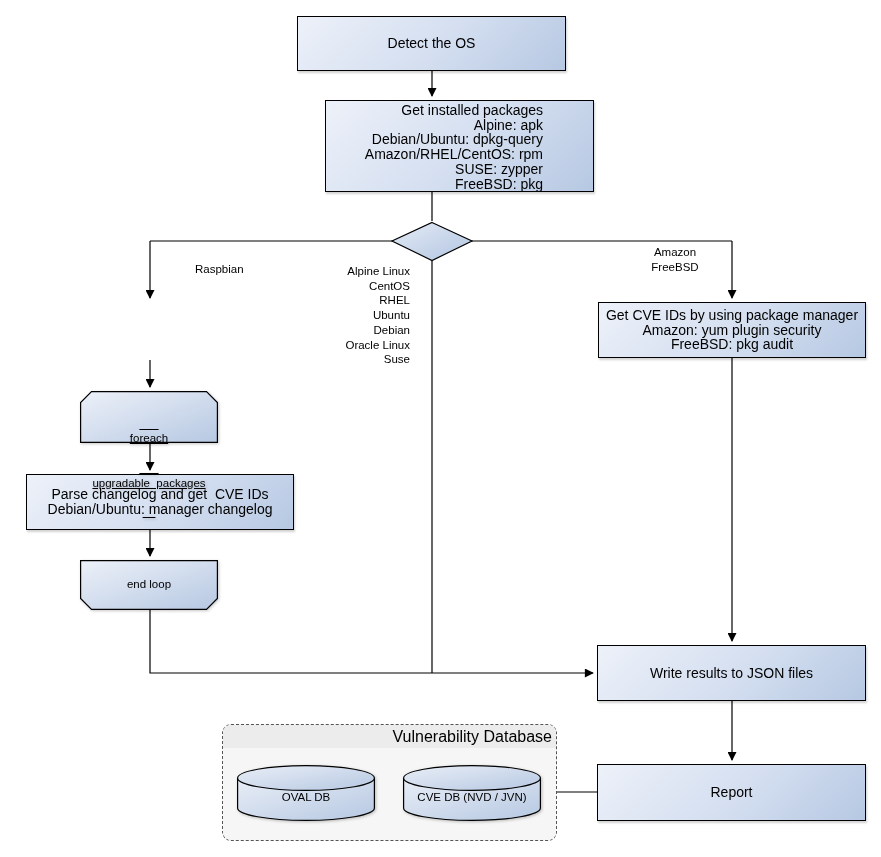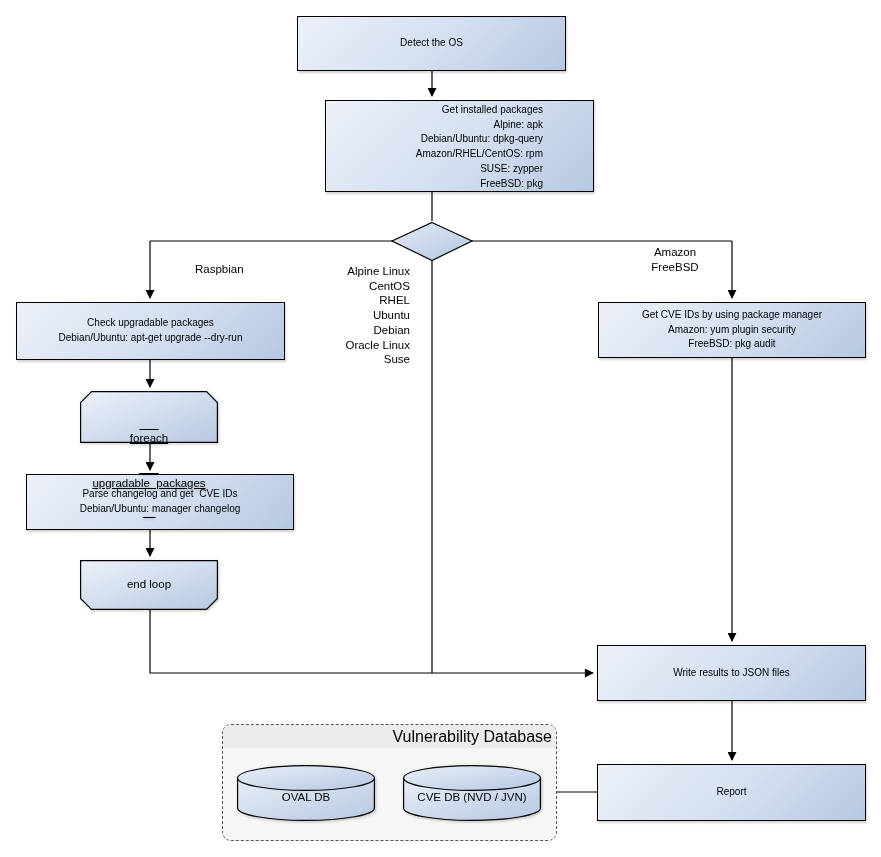--- a/index.html
+++ b/index.html
@@ -6,21 +6,21 @@
   body { width:881px; height:857px; position:relative;
          font-family:"Liberation Sans","DejaVu Sans",sans-serif; color:#000; }
   #canvas { position:absolute; inset:0; width:881px; height:857px; }
 
   svg.layer { position:absolute; left:0; top:0; width:881px; height:857px; }
 
   .node { position:absolute; box-sizing:border-box;
           background:linear-gradient(135deg,#edf1f9 0%,#d3def0 55%,#b6c8e2 100%);
           border:1px solid #000;
           display:flex; flex-direction:column; justify-content:center; align-items:center;
-          font-size:10px; line-height:14.7px; text-align:center;
+          font-size:14px; line-height:14.7px; text-align:center;
           box-shadow:1px 1.5px 2px rgba(0,0,0,0.18); }
   .node .line { white-space:pre-wrap; }
 
   #node-detect      { left:297px; top:16px;  width:269px; height:55px; }
   #node-packages    { left:297px; top:100px; width:269px; height:92px;
                       justify-content:flex-start; align-items:flex-end;
                       padding:2px 50px 2px 4px; text-align:right;margin-left:28px; }
   #node-check       { left:16px;  top:302px; width:269px; height:58px; }
   #node-parse       { left:26px;  top:474px; width:268px; height:56px; }
   #node-getcve      { left:598px; top:302px; width:268px; height:56px; }
@@ -96,24 +96,20 @@
 
   <div class="node" id="node-packages">
     <div class="line">Get installed packages</div>
     <div class="line">Alpine: apk</div>
     <div class="line">Debian/Ubuntu: dpkg-query</div>
     <div class="line">Amazon/RHEL/CentOS: rpm</div>
     <div class="line">SUSE: zypper</div>
     <div class="line">FreeBSD: pkg</div>
   </div>
 
-  <div class="node" id="node-check">
-    <div class="line">Check upgradable packages</div>
-    <div class="line">Debian/Ubuntu: apt-get upgrade --dry-run</div>
-  </div>
 
   <div class="node" id="node-parse">
     <div class="line">Parse changelog and get  CVE IDs</div>
     <div class="line">Debian/Ubuntu: manager changelog</div>
   </div>
 
   <div class="node" id="node-write">
     <div class="line">Write results to JSON files</div>
   </div>
 

